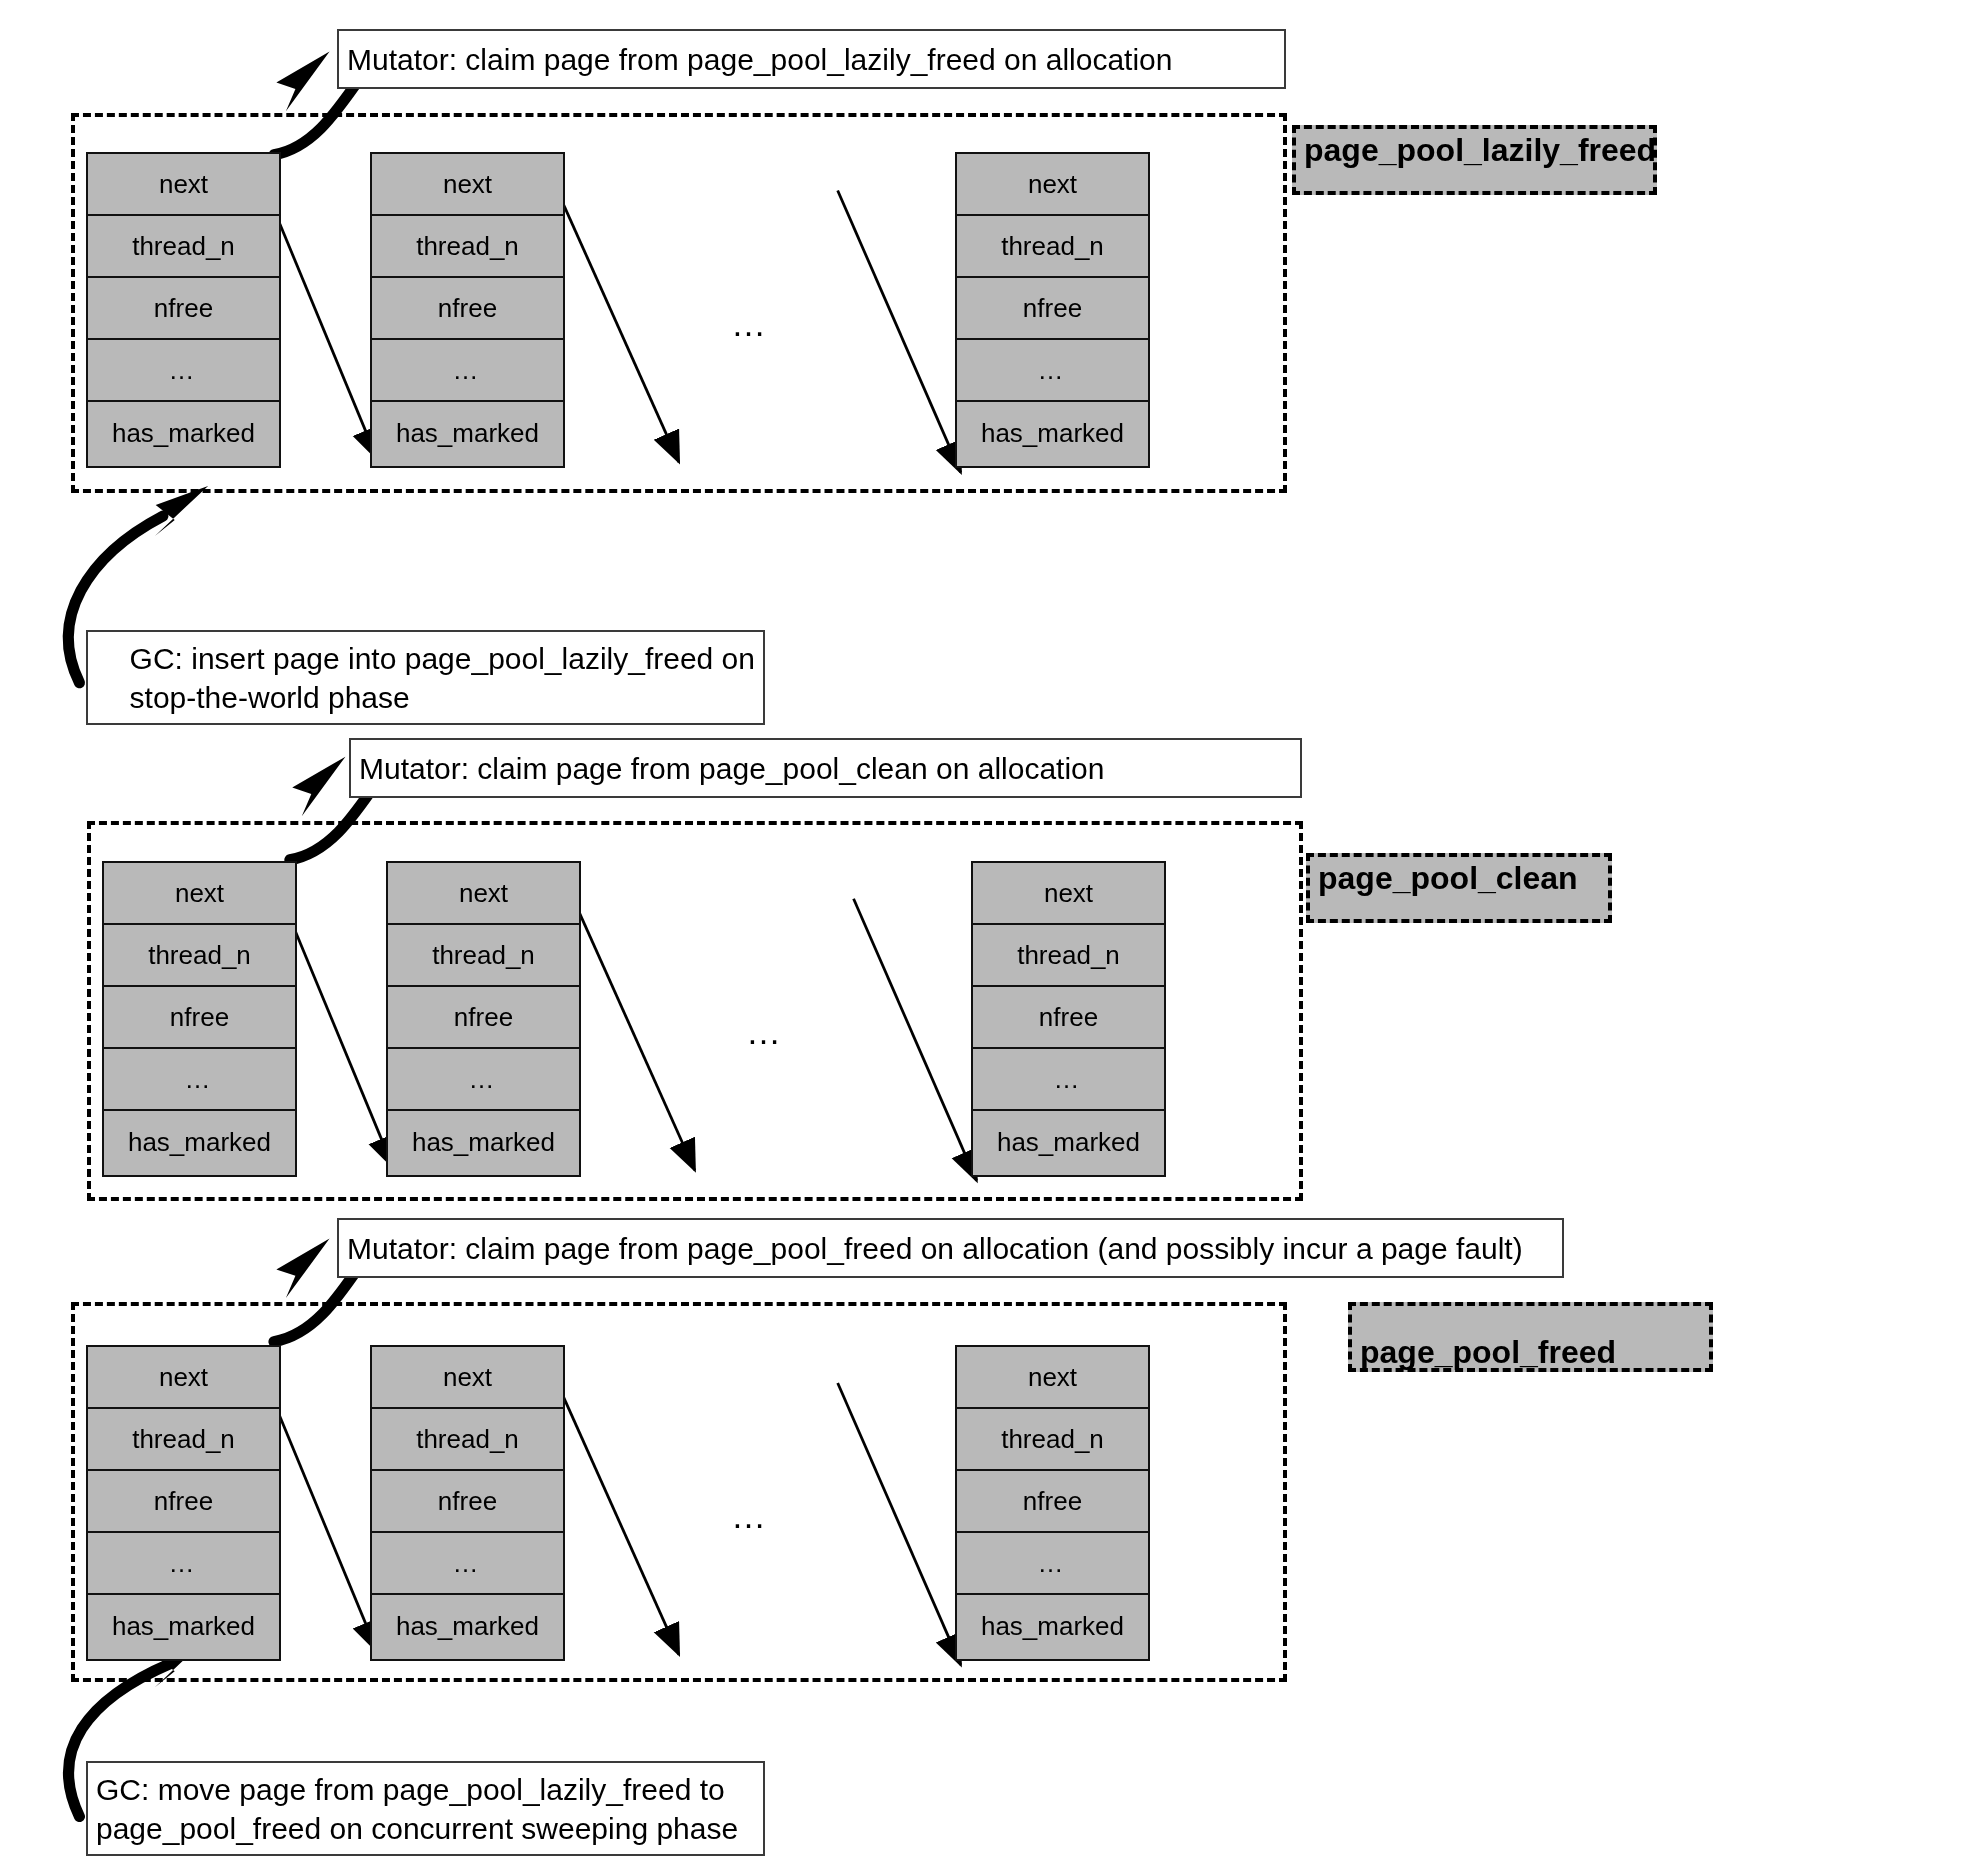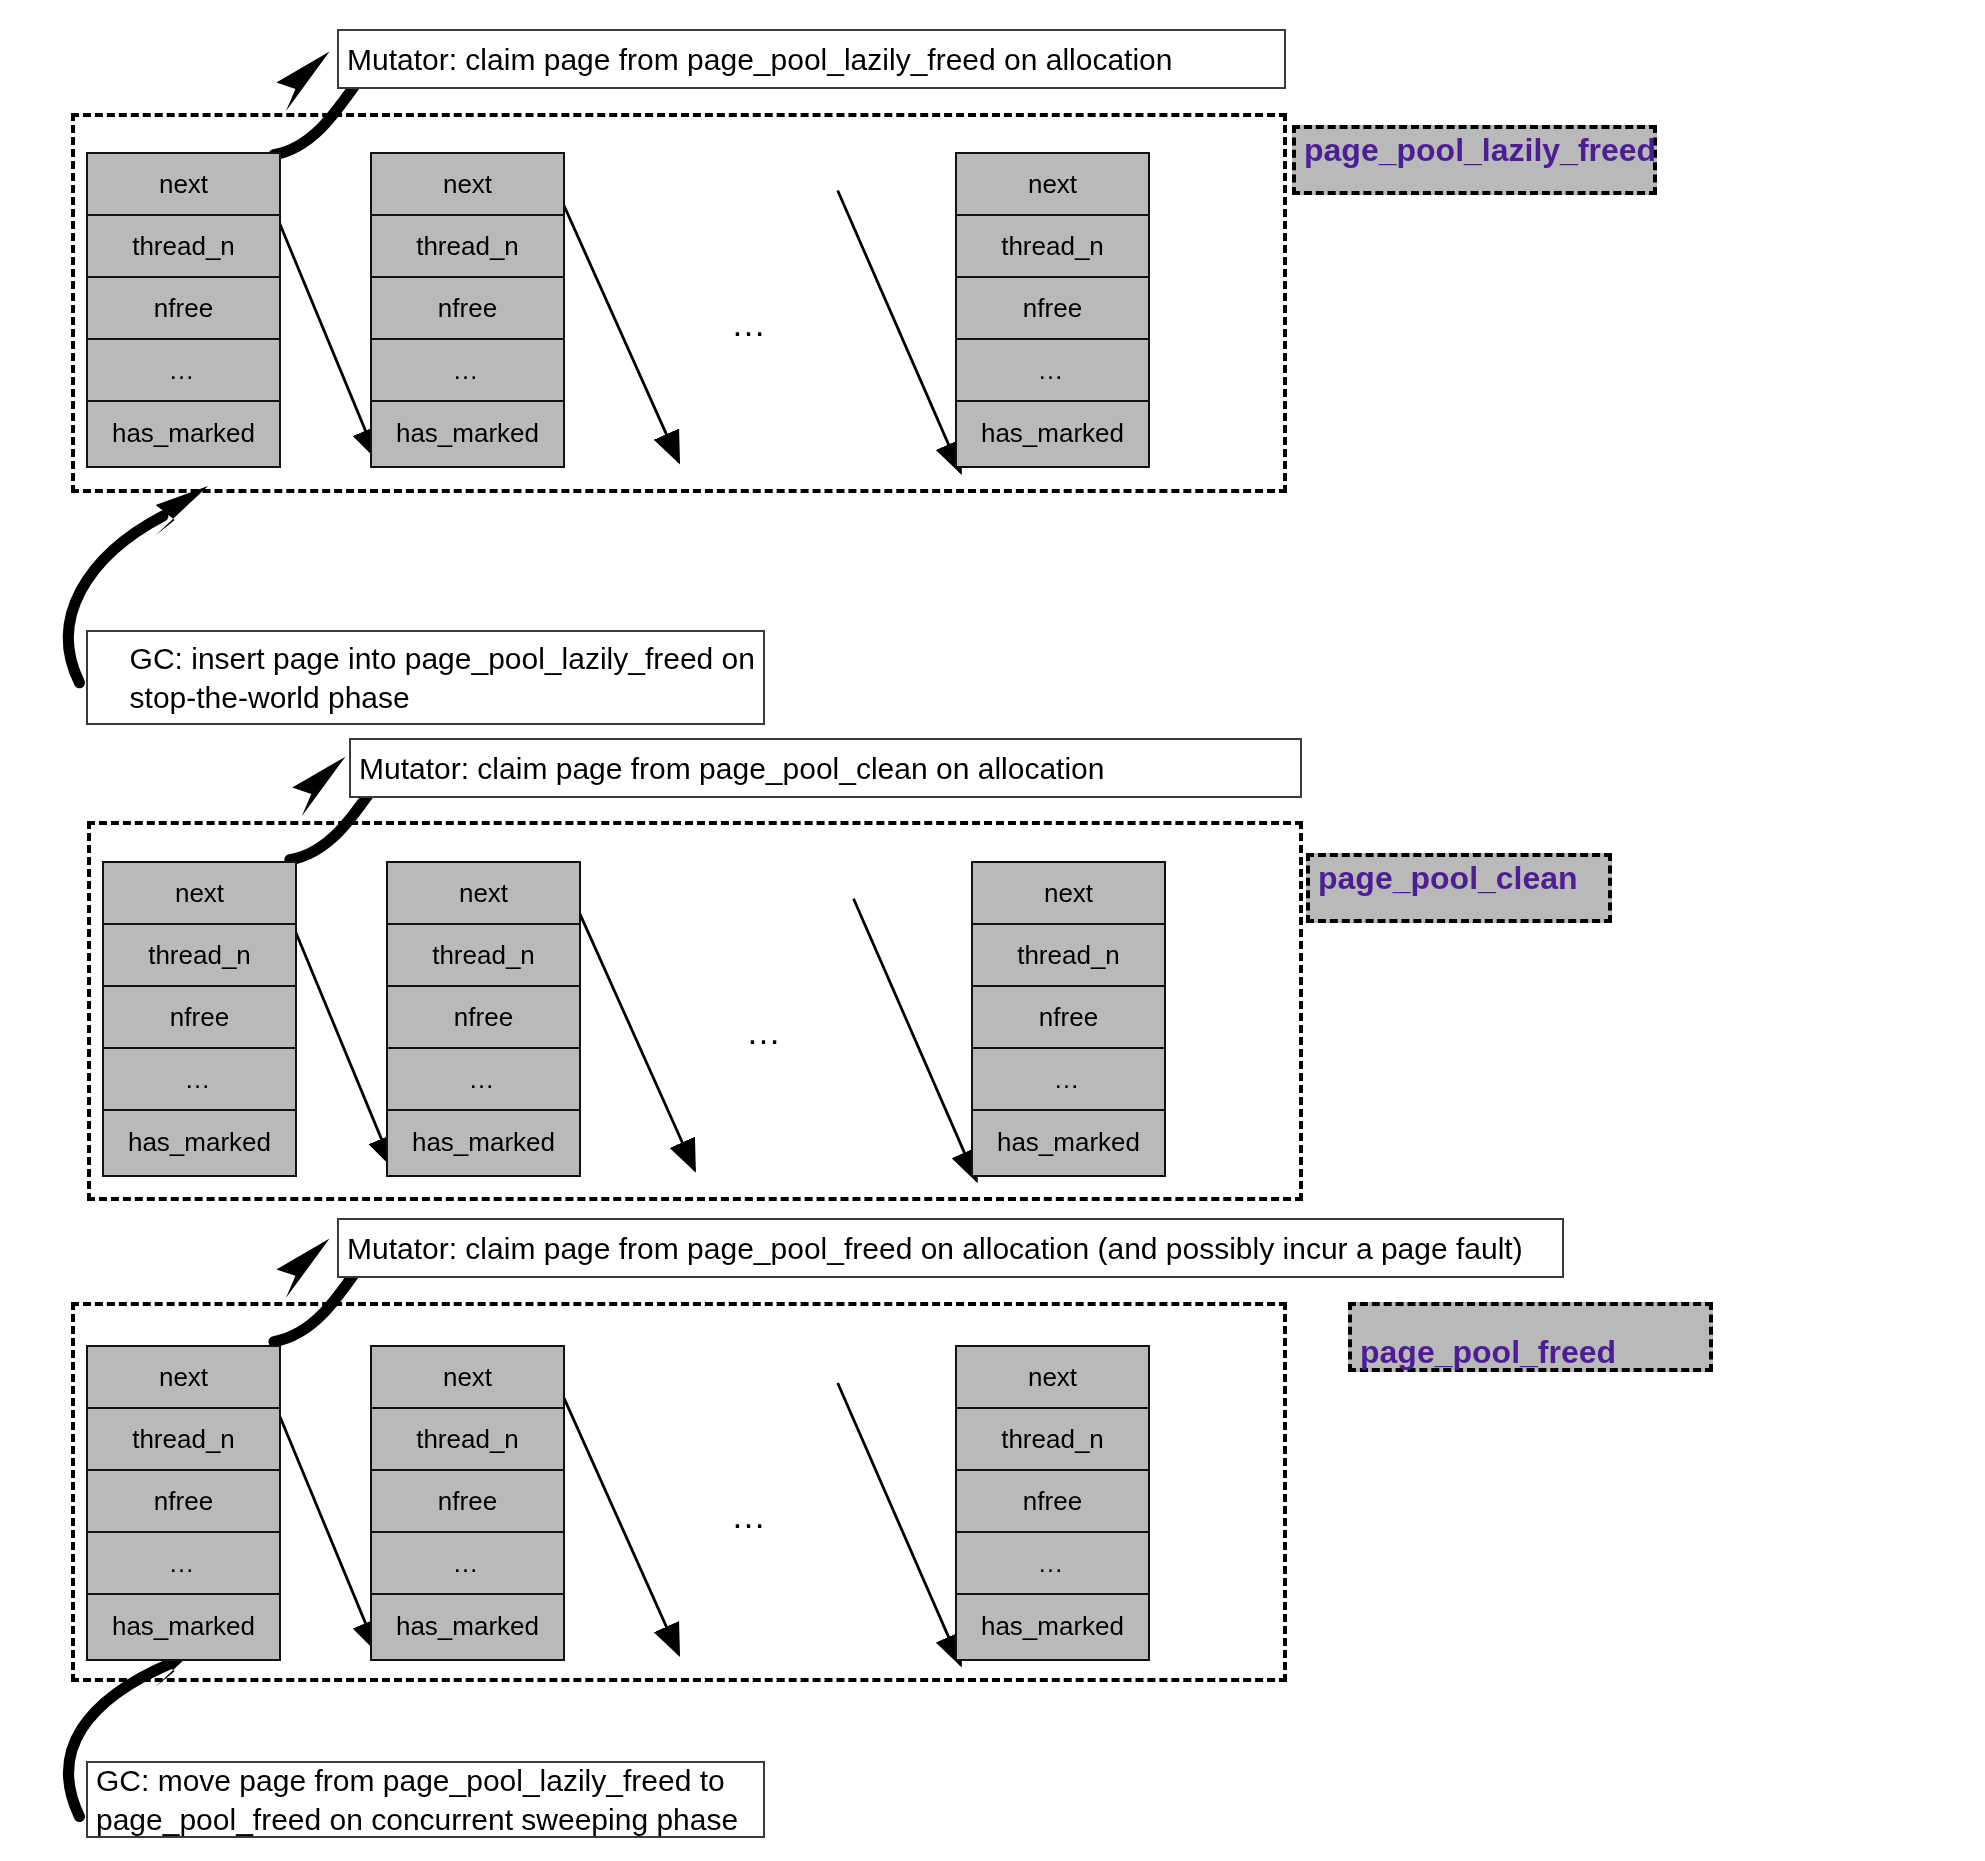--- a/index.html
+++ b/index.html
@@ -37,21 +37,21 @@
     border: 4px dashed #000000;
     background: #b9b9b9;
     box-sizing: border-box;
     display: flex;
     align-items: flex-start;
     justify-content: flex-start;
   }
   .pool-tag-label {
     font-weight: bold;
     font-size: 32px;
-    color: #4c1d95;
+    color: #000000;
     padding: 4.8px 0 0 8px;
     white-space: nowrap;
     line-height: 1.0;
   }
 
   
   .page-box {
     position: absolute;
     width: 195px;
     background: #b9b9b9;
@@ -230,21 +230,21 @@
   <div class="pool-region" style="left:71px; top:1302px; width:1216px; height:380px;"></div>
 
   <div class="pool-tag" style="left:1348px; top:1302px; width:365px; height:70px;align-items:flex-end;">
     <span class="pool-tag-label">page_pool_freed</span>
   </div>
 
   <div class="callout" style="left:337px; top:1218px; width:1227px; height:60px;">
     <span class="callout-text">Mutator: claim page from page_pool_freed on allocation (and possibly incur a page fault)</span>
   </div>
 
-  <div class="callout" style="left:86px; top:1761px; width:679px; height:77px;">
+  <div class="callout" style="left:86px; top:1761px; width:679px; height:95px;">
     <span class="callout-text">GC: move page from page_pool_lazily_freed to
 page_pool_freed on concurrent sweeping phase</span>
   </div>
 
   <div class="page-box" style="left:86px; top:1345px; height:316px;">
     <div class="page-field">next</div>
     <div class="page-field">thread_n</div>
     <div class="page-field">nfree</div>
     <div class="page-field ellipsis-field">…</div>
     <div class="page-field">has_marked</div>

